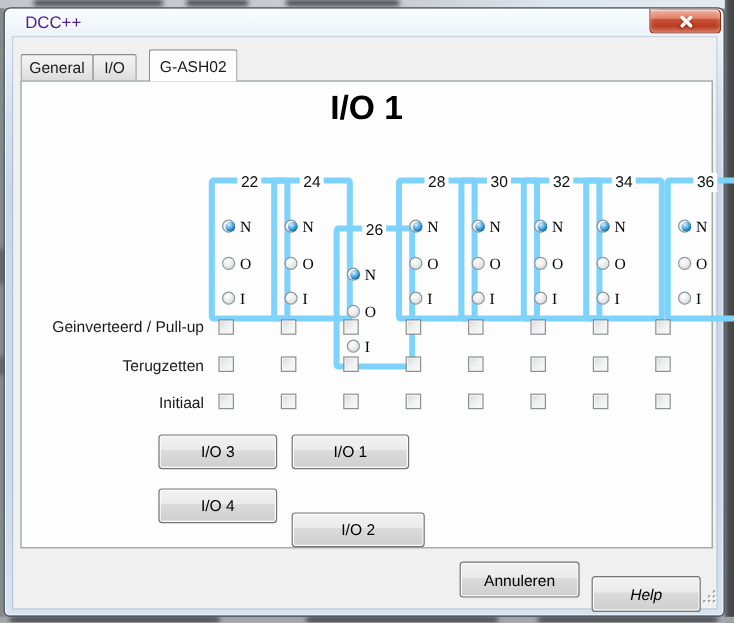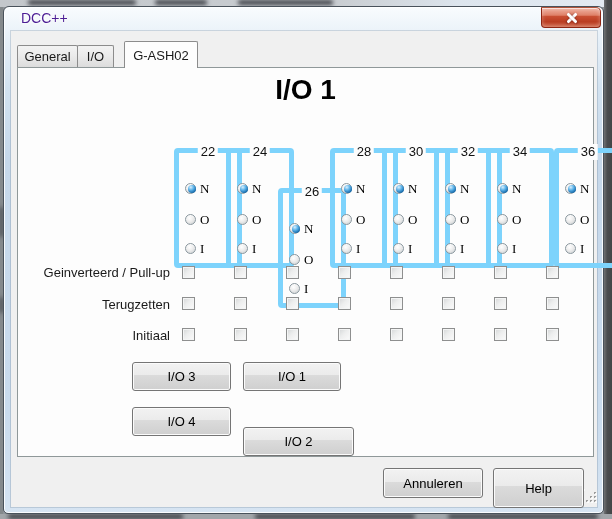--- a/index.html
+++ b/index.html
@@ -83,21 +83,21 @@
     background:linear-gradient(180deg,#f2f2f2 0%,#ebebeb 45%,#dbdbdb 46%,#cfcfcf 100%);
     border:1px solid #757575; border-radius:3px;
     box-shadow:inset 0 0 0 1px #fbfbfb; }
   #btn-io3 { left:132px; top:362px; width:99px; height:29px; }
   #btn-io1 { left:243px; top:362px; width:98px; height:29px; }
   #btn-io4 { left:132px; top:407px; width:99px; height:29px; }
   #btn-io2 { left:243px; top:407px; width:111px; height:29px;margin-top:20px; }
   #btn-opslaan { left:387px; top:386px; width:96px; height:29px; }
   #btn-ok { left:277px; top:468px; width:81px; height:30px; }
   #btn-annuleren { left:383px; top:468px; width:100px; height:30px; }
-  #btn-help { left:493px; top:468px; width:91px; height:40px; }
+  #btn-help { left:493px; top:480px; width:91px; height:30px;font-style:italic; }
 
   
   .grip { position:absolute; left:582px; top:488px; width:16px; height:16px; z-index:3; }
   .grip::before { content:""; position:absolute; width:2px; height:2px; background:#9b9b9b;
     left:0; top:0; box-shadow:12px 12px 0 #9b9b9b, 12px 8px 0 #9b9b9b, 8px 12px 0 #9b9b9b,
     12px 4px 0 #9b9b9b, 8px 8px 0 #9b9b9b, 4px 12px 0 #9b9b9b; }
   .grip::after { content:""; position:absolute; width:2px; height:2px; background:#fff;
     left:1px; top:1px; box-shadow:12px 12px 0 #fff, 12px 8px 0 #fff, 8px 12px 0 #fff,
     12px 4px 0 #fff, 8px 8px 0 #fff, 4px 12px 0 #fff; opacity:.8; }
 </style>

